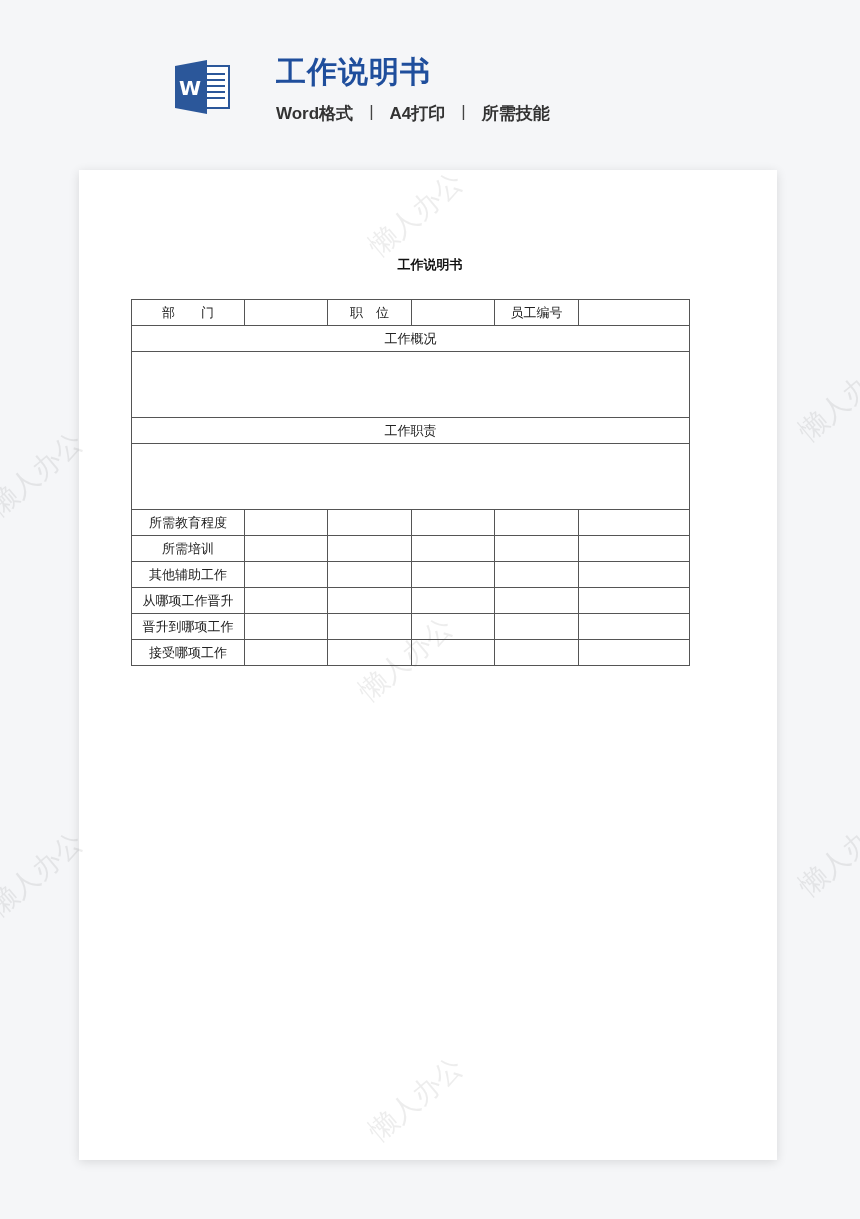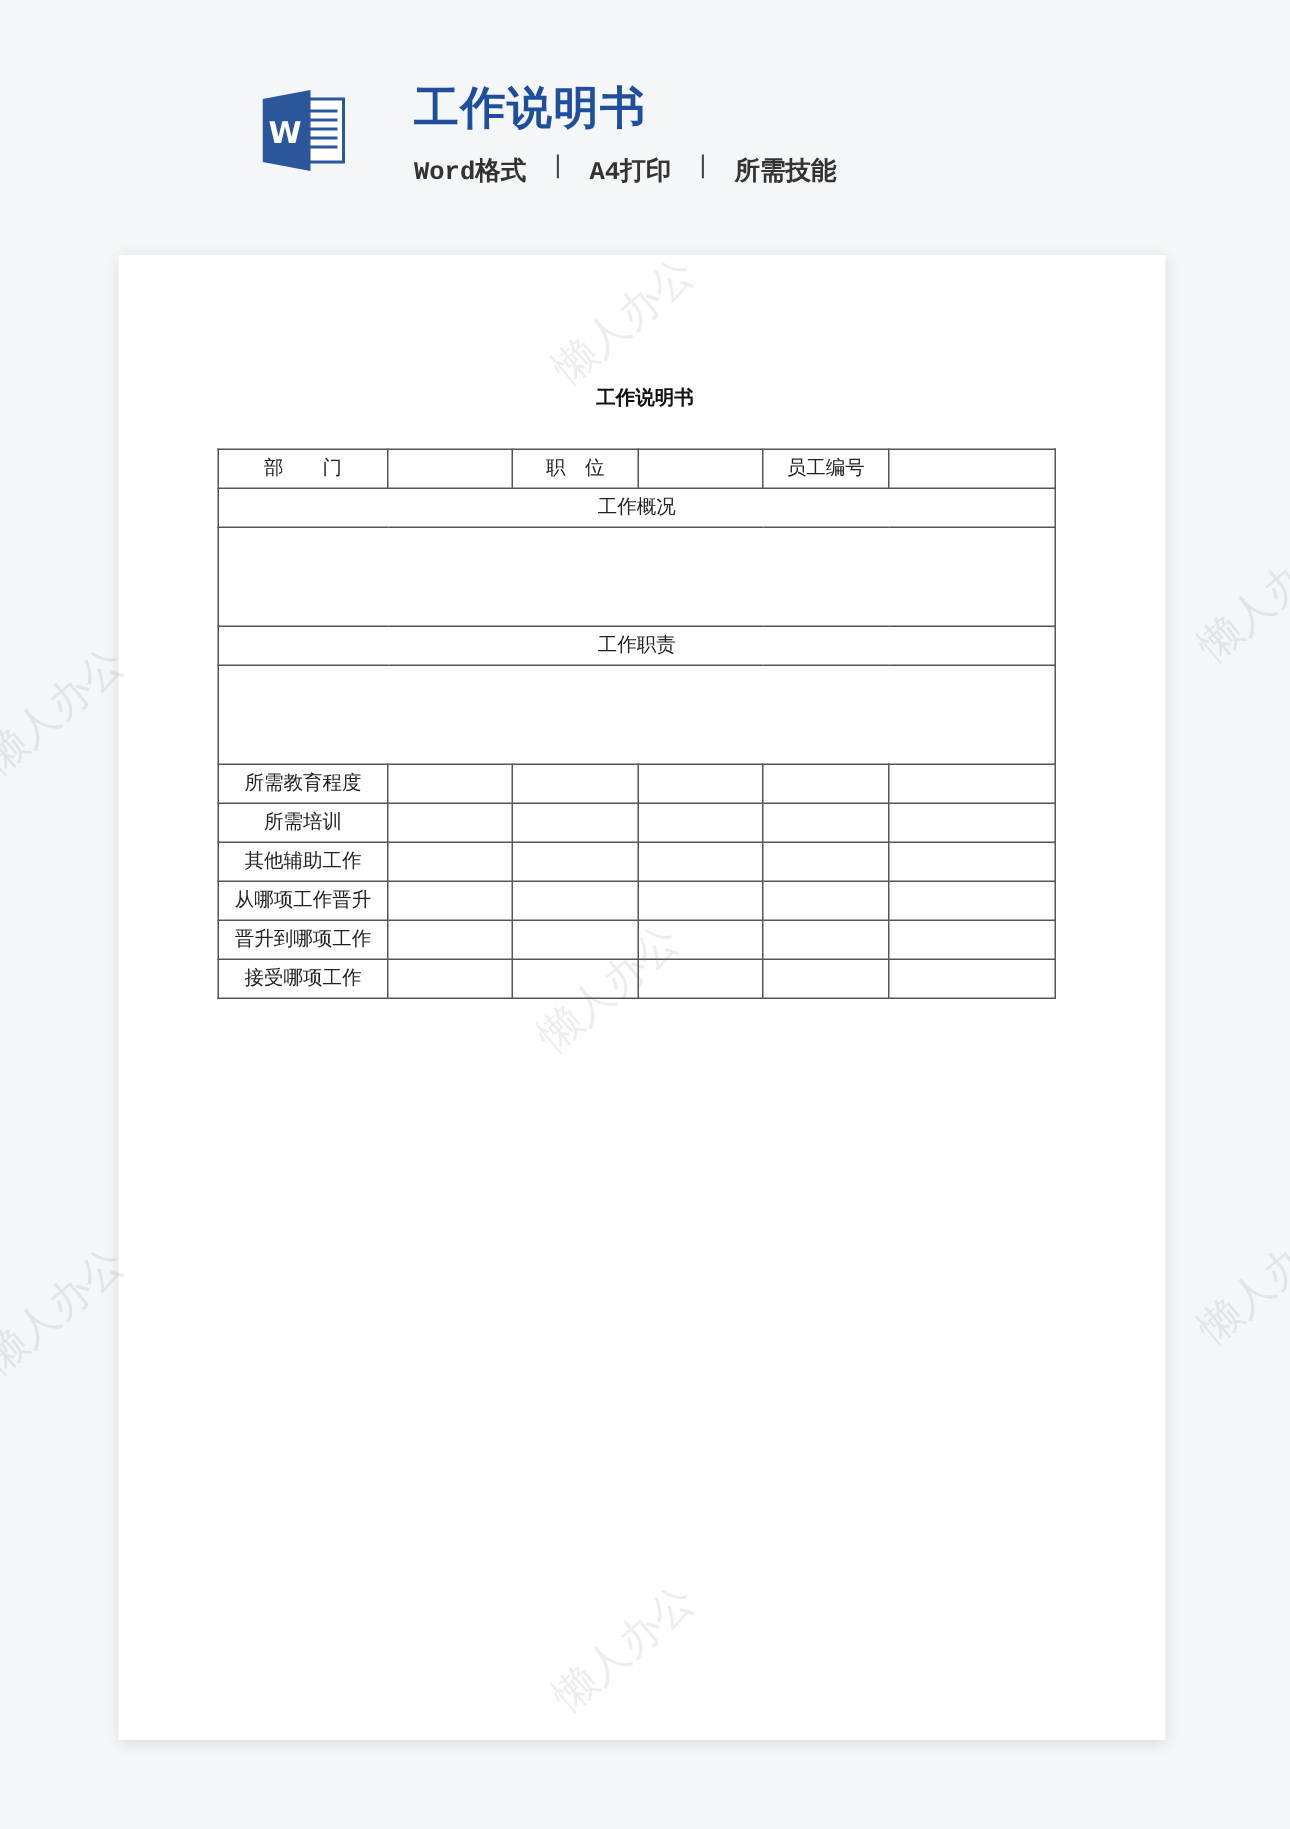--- a/index.html
+++ b/index.html
@@ -9,39 +9,39 @@
     font-family:"DejaVu Serif","Liberation Serif",serif;
   }
   .header { position:absolute; left:0; top:0; width:860px; height:160px; }
   .word-icon { position:absolute; left:175px; top:60px; width:56px; height:54px; }
   .title {
     position:absolute; left:276px; top:52px; font-size:30px; font-weight:bold;
     color:#1f4e9c; font-family:"DejaVu Sans","Liberation Sans",sans-serif; letter-spacing:1px;
   }
   .subtitle {
     position:absolute; left:276px; top:102px; font-size:17px; font-weight:bold;
-    color:#333; font-family:Liberation Mono, monospace;
+    color:#333; font-family:Liberation Sans, sans-serif;
     display:flex; gap:0; white-space:nowrap;
   }
   .subtitle .sep { margin:0 16px; font-weight:normal; color:#444; }
   .page {
     position:absolute; left:79px; top:170px; width:698px; height:990px;
     background:#fff; box-shadow:0 2px 10px rgba(0,0,0,0.12);
   }
   .watermark {
     position:absolute; color:rgba(0,0,0,0.07); font-size:28px; transform:rotate(-40deg);
     white-space:nowrap; pointer-events:none; font-family:"DejaVu Serif",serif;
   }
   .doc-title {
     position:absolute; left:0; width:860px; top:256px; text-align:center;
     font-size:13px; font-weight:bold; color:#111;
     font-family:"DejaVu Sans","Liberation Sans",sans-serif;
   }
   table.form {
-    position:absolute; left:145px; top:299px; width:558px;
+    position:absolute; left:131px; top:299px; width:558px;
     border-collapse:collapse; table-layout:fixed;
     font-size:13px; color:#222;
   }
   table.form td {
     border:1px solid #555; text-align:center; padding:0; height:25px;
     line-height:25px; white-space:nowrap; overflow:hidden;
   }
   table.form td.big { height:65px; }
 </style>
 </head>

